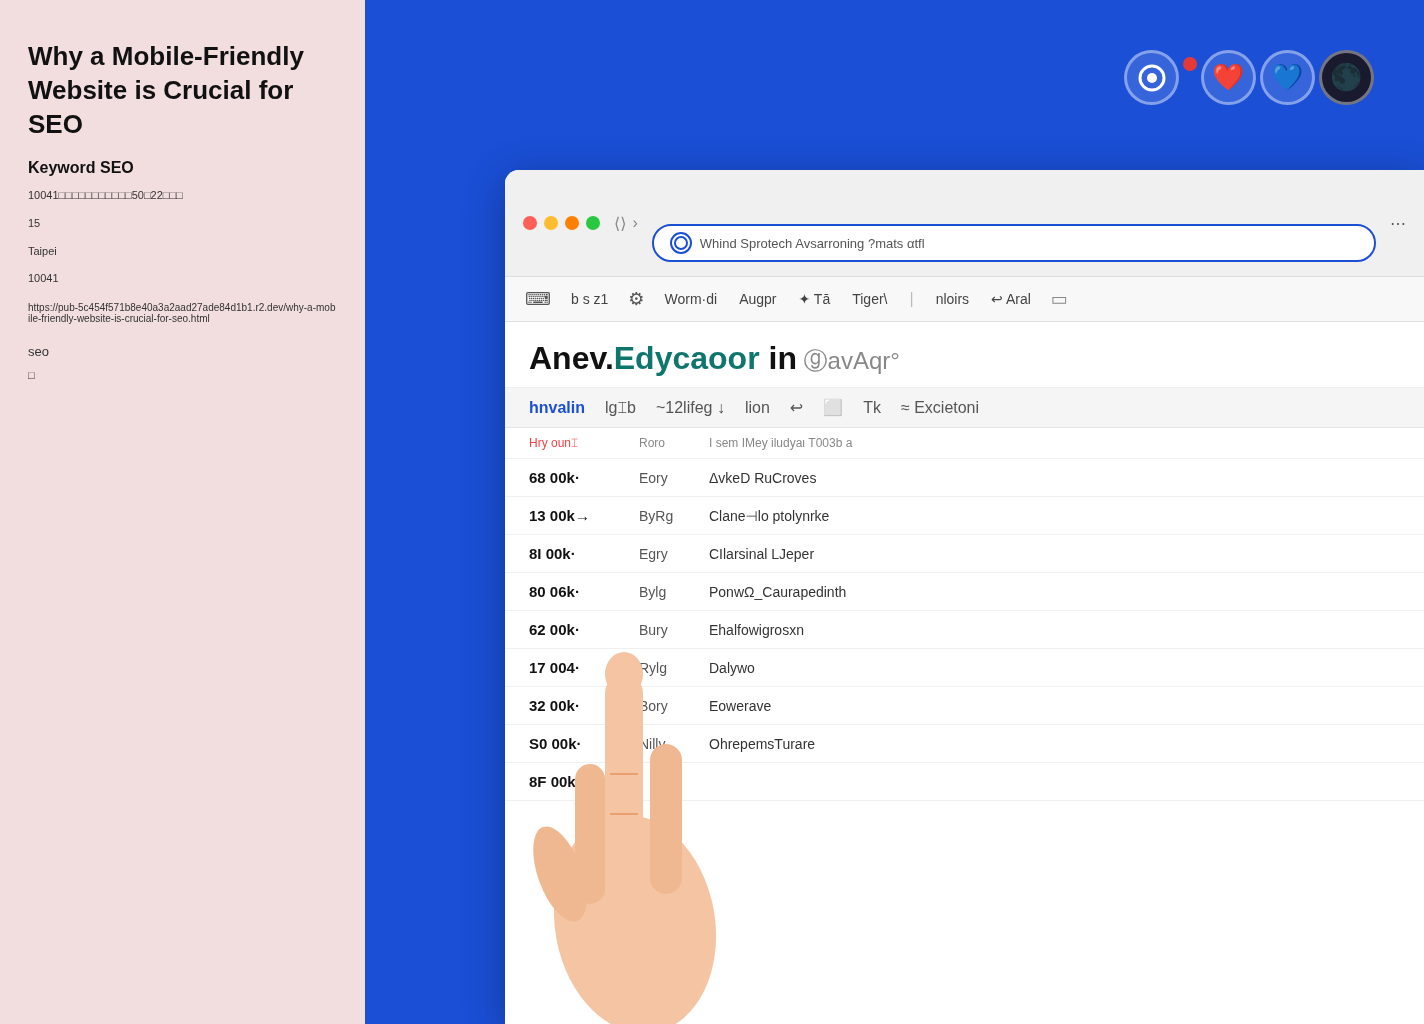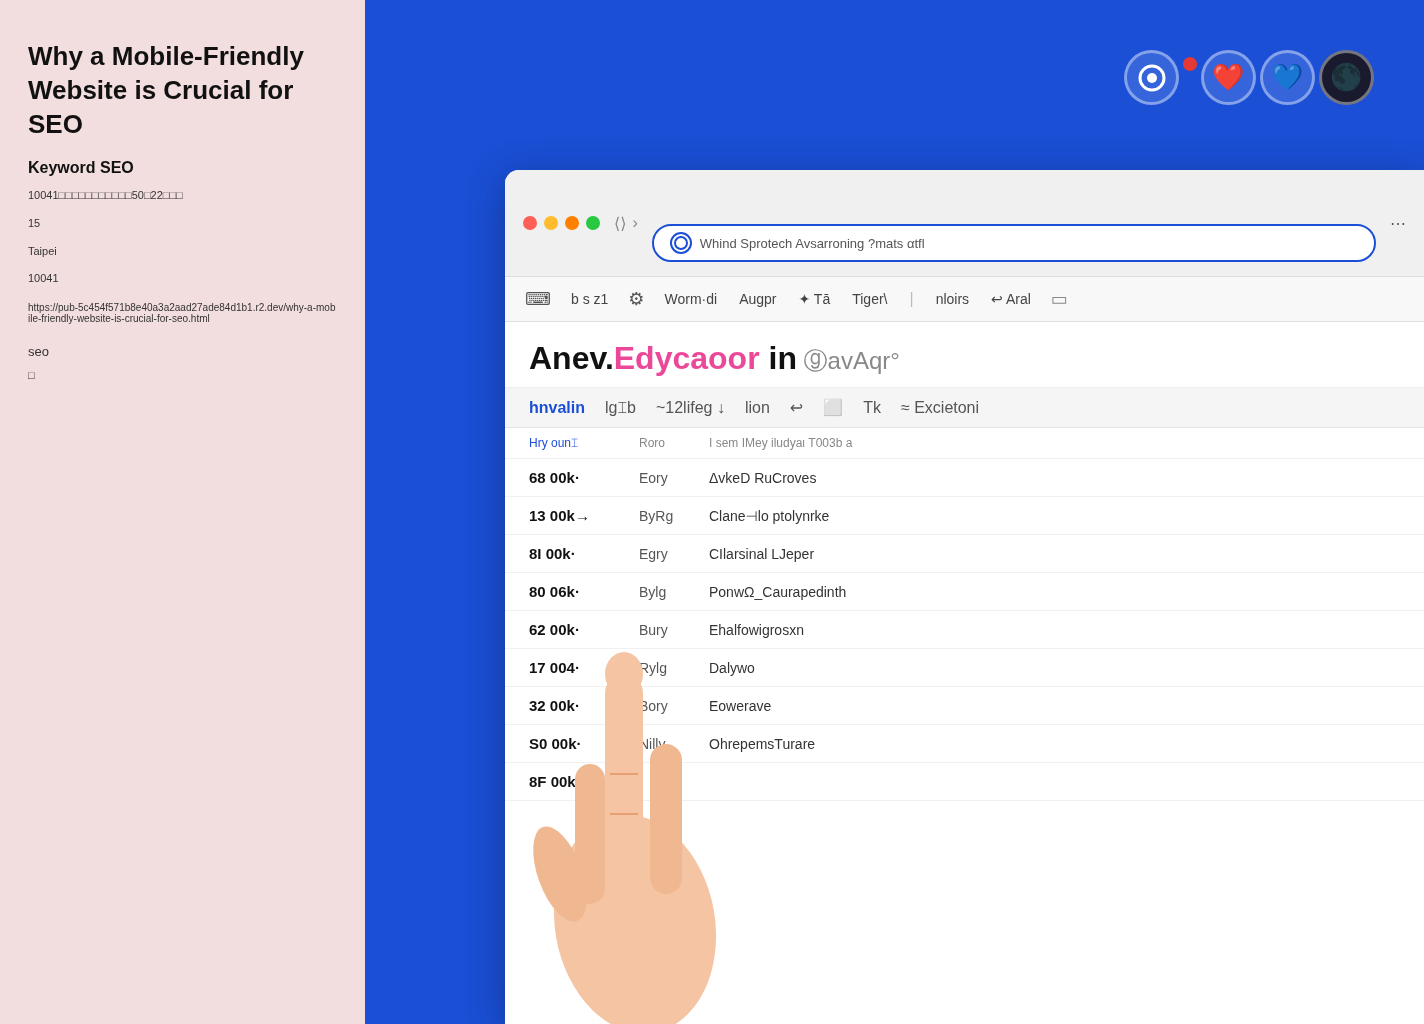--- a/index.html
+++ b/index.html
@@ -170,21 +170,21 @@
       background: #fff;
       padding: 18px 24px 10px 24px;
       border-bottom: 1px solid #eee;
     }
     .page-title {
       font-size: 32px;
       font-weight: 700;
       color: #111;
     }
     .page-title .highlight {
-      color: #ec4899;
+      color: #0f766e;
     }
 
     
     .table-header {
       background: #f5f5f5;
       padding: 10px 24px;
       display: flex;
       align-items: center;
       gap: 20px;
       border-bottom: 1px solid #e5e5e5;
@@ -228,21 +228,21 @@
       font-size: 15px;
     }
     .col-kd {
       width: 50px;
       color: #555;
     }
     .col-keyword {
       flex: 1;
       color: #333;
     }
-    .col-header-volume { width: 90px; color: #1d4ed8; font-size: 12px; }
+    .col-header-volume { width: 90px; color: #ef4444; font-size: 12px; }
     .col-header-kd { width: 50px; color: #888; font-size: 12px; }
     .col-header-keyword { flex: 1; color: #888; font-size: 12px; }
 
     
     .deco-icons {
       position: absolute;
       top: 55px;
       right: 60px;
       display: flex;
       gap: 6px;

